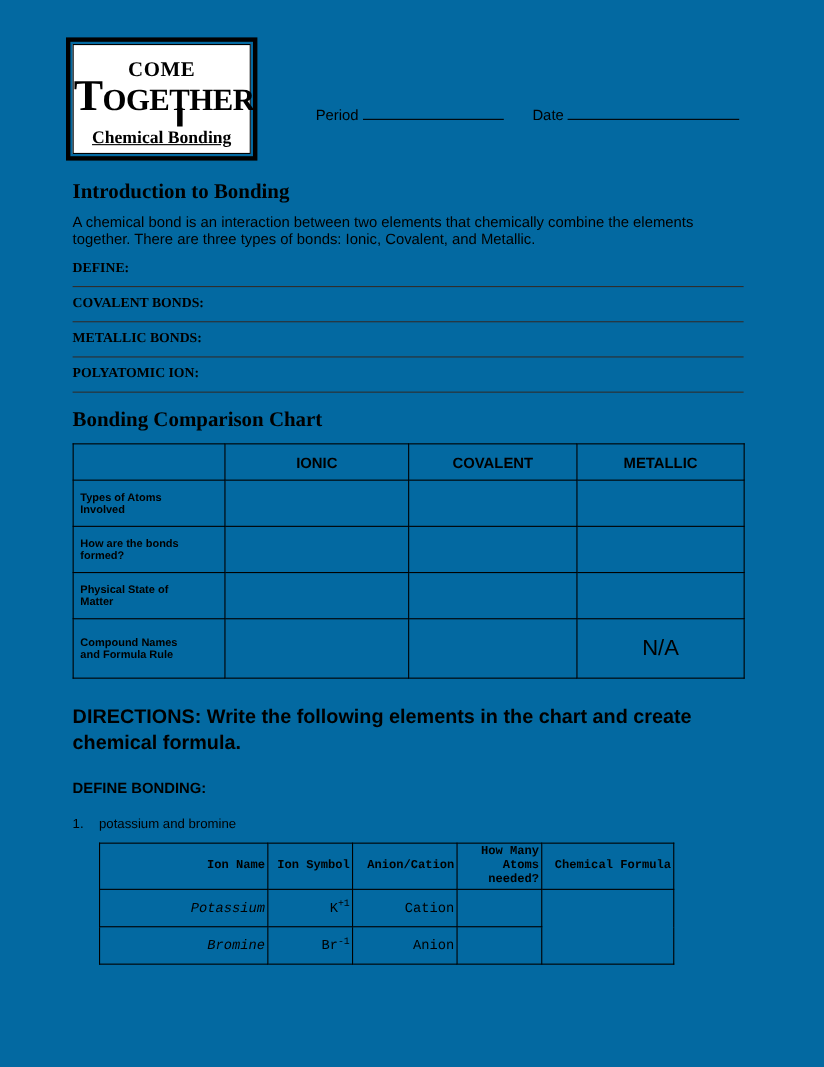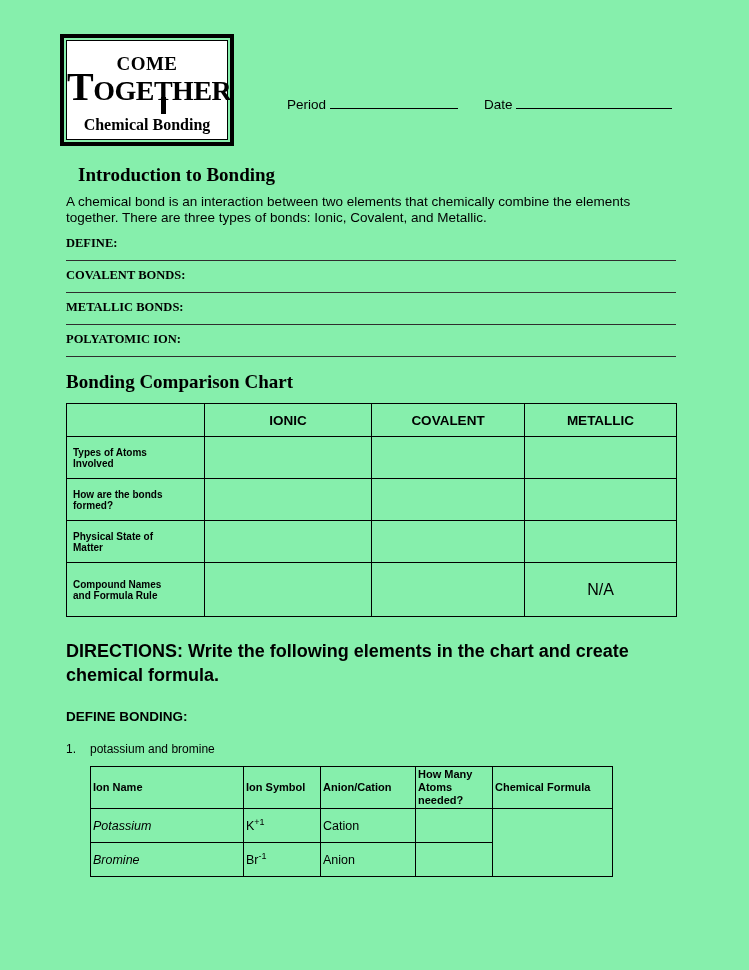--- a/index.html
+++ b/index.html
@@ -1,78 +1,78 @@
 <!DOCTYPE html>
 <html><head>
 <meta charset="utf-8">
 <style>
   html,body { margin:0; padding:0; background:#e8e8e8; }
   .page {
     position:relative; width:749px; height:970px; margin:0 auto;
-    background:#86efac; color:#000;
+    background:#0369a1; color:#000;
     font-family:"Liberation Sans", sans-serif;
     box-sizing:border-box; padding:0 73px 0 66px; overflow:hidden;
   }
   
   .header { position:relative; height:158px; }
   .logo-box {
     position:absolute; left:0; top:40px; width:160px; height:98px;
     border:1.5px solid #000; outline:4px solid #000; outline-offset:2px;
     text-align:center; font-family:"Liberation Serif", serif; font-weight:bold;
     background:#fff;
   }
   .logo-come { font-size:19px; line-height:19px; margin-top:13px; letter-spacing:0.5px; }
   .logo-together { font-size:28px; line-height:26px; margin-top:1px; white-space:nowrap; letter-spacing:-0.5px; }
   .logo-together .big-t { font-size:40px; }
   .tall-t { position:relative; display:inline-block; }
   .tall-t::after {
     content:""; position:absolute; left:50%; margin-left:-2.5px;
     top:19px; width:5px; height:17px; background:#000;
   }
-  .logo-caption { font-size:16px; line-height:16px; margin-top:13px; }
+  .logo-caption { font-size:16px; line-height:16px; margin-top:13px;text-decoration:underline; }
   .field { position:absolute; font-size:13.5px; white-space:nowrap; }
   .rule { display:inline-block; border-bottom:1.5px solid #000; height:12px; }
   .field-name   { left:221px; top:64px; }
   .field-period { left:221px; top:96px; }
   .field-date   { left:418px; top:96px; }
   .rule-name   { width:348px; }
   .rule-period { width:128px; }
   .rule-date   { width:156px; }
   
   .h-serif {
     font-family:"Liberation Serif", serif; font-weight:bold;
-    font-size:19px; line-height:22px; margin:6px 12px 8px;
+    font-size:19px; line-height:22px; margin:6px 0 8px;
   }
   .intro-para { font-size:13.5px; line-height:16px; margin:0 0 3px; }
   .define-label, .term-label {
     font-family:"Liberation Serif", serif; font-weight:bold;
     font-size:12.5px; line-height:14px;
   }
   .define-label { margin-top:10px; }
   .blank-line { height:10px; border-bottom:1.5px solid #2e2e2e; margin-bottom:7px; }
   
   .h-chart { margin:14px 0 10px; }
   table { border-collapse:collapse; table-layout:fixed; }
   .cmp-table { width:610px; }
   .cmp-table th, .cmp-table td {
     border:1.5px solid #000; padding:5px 6px; vertical-align:middle;
   }
   .cmp-table th { font-size:13.5px; font-weight:bold; text-align:center; height:22px; }
   .cmp-table .row-label { font-size:10px; font-weight:bold; text-align:left; }
-  .cmp-table .ans { text-align:center; font-size:16px; }
+  .cmp-table .ans { text-align:center; font-size:20px; }
   .cmp-table .narrow { display:block; max-width:104px; }
   
   .directions { font-weight:bold; font-size:18px; line-height:24px; margin-top:22px; width:625px; }
   .section-label { font-weight:bold; font-size:13.5px; margin-top:22px; }
   .numbered-item { display:flex; font-size:12px; margin-top:18px; }
   .numbered-item .num { width:24px; }
   
   .ion-table { width:522px; margin:10px 0 0 24px; }
   .ion-table th, .ion-table td {
-    border:1.5px solid #000; padding:1px 2px; vertical-align:middle; text-align:left;
+    border:1.5px solid #000; padding:1px 2px; vertical-align:middle; text-align:right;font-family:Liberation Mono, monospace;
   }
   .ion-table th { font-size:11px; line-height:13px; font-weight:bold; height:38px; }
   .ion-table td { font-size:12.5px; height:31px; }
   .ion-name { font-style:italic; }
   sup { font-size:9px; }
 </style>
 </head>
 <body>
 
 <div class="page">

